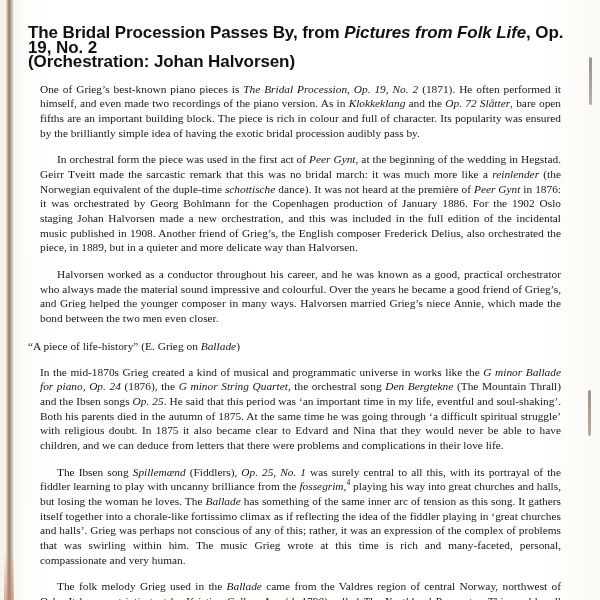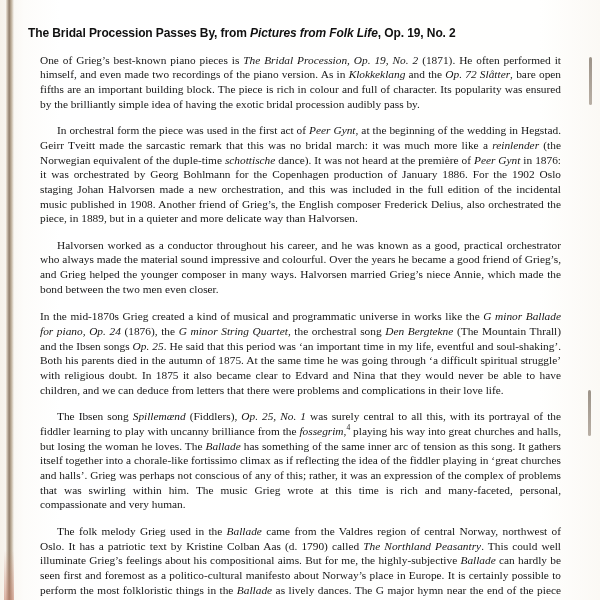--- a/index.html
+++ b/index.html
@@ -24,21 +24,21 @@
   }
   .edge-artifact { position: absolute; width: 3px; border-radius: 2px; background: linear-gradient(180deg, #7d7164, #a2968a); opacity: 0.75; }
   .edge-artifact.a1 { right: 8px; top: 57px; height: 48px; }
   .edge-artifact.a2 { right: 9px; top: 390px; height: 46px; }
   .content {
     position: absolute; left: 28px; top: 26px; width: 545px;
   }
   .heading {
     font-family: "Liberation Sans", sans-serif;
     font-weight: bold;
-    font-size: 12px; line-height: 14.6px;
+    font-size: 17px; line-height: 14.6px;
     letter-spacing: -0.1px;
     color: #111;
   }
   .section { margin: 0; }
   .section + .section { margin-top: 13px; }
   .subtitle {
     font-size: 11.4px; line-height: 14.2px; margin-top: 1px;
   }
   .para {
     font-size: 11.35px; line-height: 14.65px;
@@ -60,24 +60,26 @@
 
 <div class="page">
   <div class="spine"></div>
   <div class="spine-bottom-tint"></div>
   <div class="edge-artifact a1"></div>
   <div class="edge-artifact a2"></div>
 
   <div class="content" id="content">
       <div class="section">
         <div class="heading">The Bridal Procession Passes By, from <i>Pictures from Folk Life</i>, Op. 19, No. 2</div>
+        <div class="heading">(Orchestration: Johan Halvorsen)</div>
         <p class="para">One of Grieg’s best-known piano pieces is <i>The Bridal Procession, Op. 19, No. 2</i> (1871). He often performed it himself, and even made two recordings of the piano version. As in <i>Klokkeklang</i> and the <i>Op. 72 Slåtter</i>, bare open fifths are an important building block. The piece is rich in colour and full of character. Its popularity was ensured by the brilliantly simple idea of having the exotic bridal procession audibly pass by.</p>
         <p class="para indent">In orchestral form the piece was used in the first act of <i>Peer Gynt</i>, at the beginning of the wedding in Hegstad. Geirr Tveitt made the sarcastic remark that this was no bridal march: it was much more like a <i>reinlender</i> (the Norwegian equivalent of the duple-time <i>schottische</i> dance). It was not heard at the première of <i>Peer Gynt</i> in 1876: it was orchestrated by Georg Bohlmann for the Copenhagen production of January 1886. For the 1902 Oslo staging Johan Halvorsen made a new orchestration, and this was included in the full edition of the incidental music published in 1908. Another friend of Grieg’s, the English composer Frederick Delius, also orchestrated the piece, in 1889, but in a quieter and more delicate way than Halvorsen.</p>
         <p class="para indent">Halvorsen worked as a conductor throughout his career, and he was known as a good, practical orchestrator who always made the material sound impressive and colourful. Over the years he became a good friend of Grieg’s, and Grieg helped the younger composer in many ways. Halvorsen married Grieg’s niece Annie, which made the bond between the two men even closer.</p>
       </div>
       <div class="section">
+        <div class="subtitle">“A piece of life-history” (E. Grieg on <i>Ballade</i>)</div>
         <p class="para">In the mid-1870s Grieg created a kind of musical and programmatic universe in works like the <i>G minor Ballade for piano, Op. 24</i> (1876), the <i>G minor String Quartet</i>, the orchestral song <i>Den Bergtekne</i> (The Mountain Thrall) and the Ibsen songs <i>Op. 25</i>. He said that this period was ‘an important time in my life, eventful and soul-shaking’. Both his parents died in the autumn of 1875. At the same time he was going through ‘a difficult spiritual struggle’ with religious doubt. In 1875 it also became clear to Edvard and Nina that they would never be able to have children, and we can deduce from letters that there were problems and complications in their love life.</p>
         <p class="para indent">The Ibsen song <i>Spillemænd</i> (Fiddlers), <i>Op. 25, No. 1</i> was surely central to all this, with its portrayal of the fiddler learning to play with uncanny brilliance from the <i>fossegrim</i>,<sup>4</sup> playing his way into great churches and halls, but losing the woman he loves. The <i>Ballade</i> has something of the same inner arc of tension as this song. It gathers itself together into a chorale-like fortissimo climax as if reflecting the idea of the fiddler playing in ‘great churches and halls’. Grieg was perhaps not conscious of any of this; rather, it was an expression of the complex of problems that was swirling within him. The music Grieg wrote at this time is rich and many-faceted, personal, compassionate and very human.</p>
         <p class="para indent">The folk melody Grieg used in the <i>Ballade</i> came from the Valdres region of central Norway, northwest of Oslo. It has a patriotic text by Kristine Colban Aas (d. 1790) called <i>The Northland Peasantry</i>. This could well illuminate Grieg’s feelings about his compositional aims. But for me, the highly-subjective <i>Ballade</i> can hardly be seen first and foremost as a politico-cultural manifesto about Norway’s place in Europe. It is certainly possible to perform the most folkloristic things in the <i>Ballade</i> as lively dances. The G major hymn near the end of the piece can be played as if it represents victory for the good powers of the ‘north’. But I feel that the tragic and diabolic sides of this</p>
       </div>
     </div>
 
 </div>
 
 </body></html>

